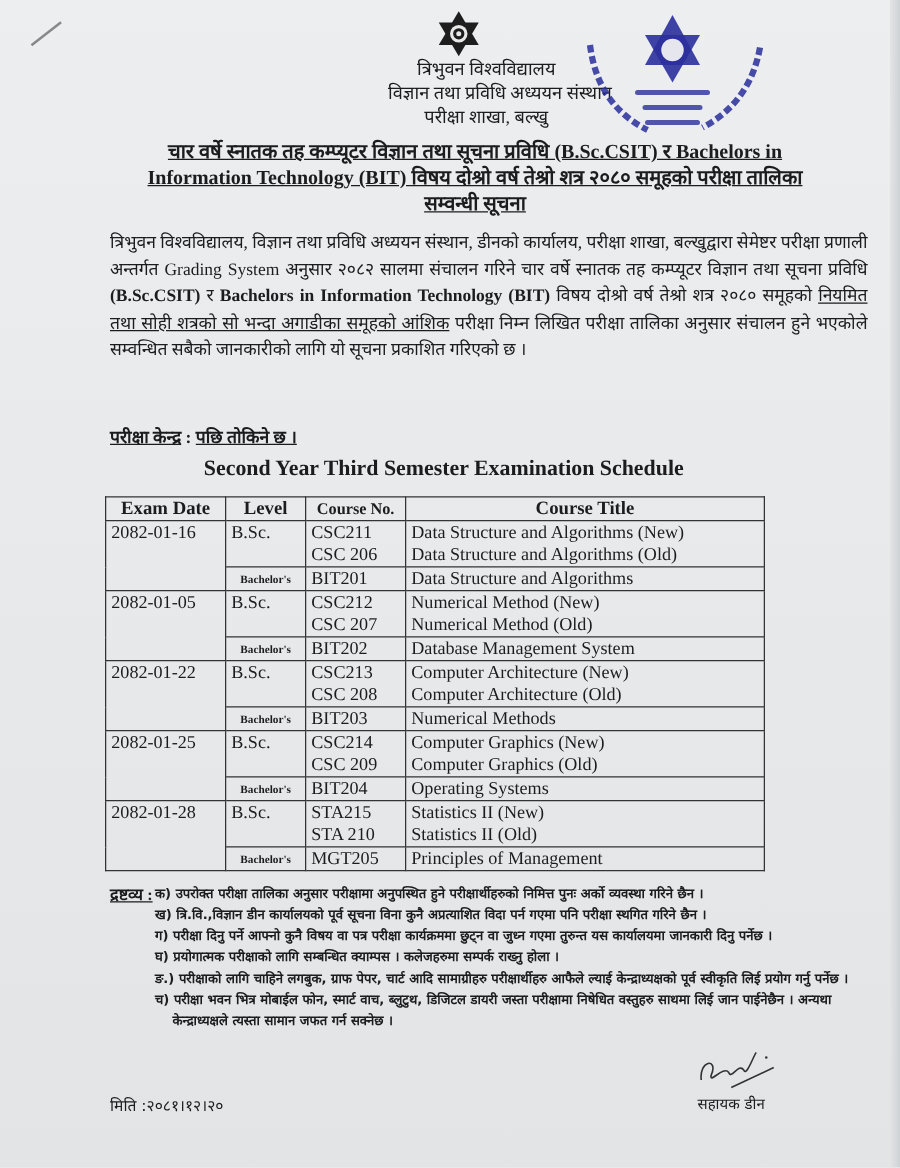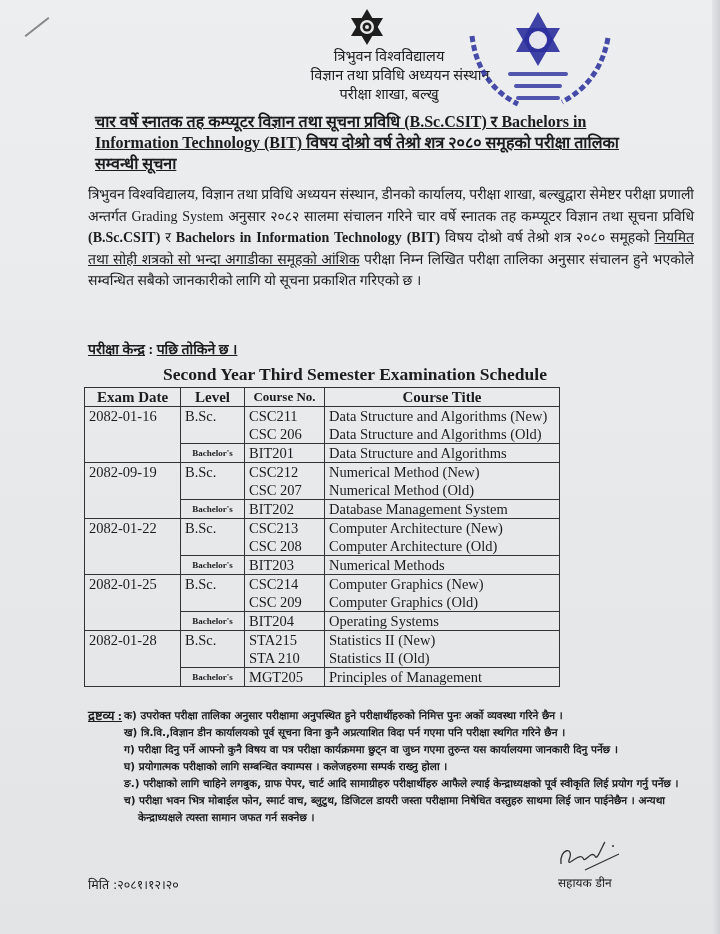--- a/index.html
+++ b/index.html
@@ -14,37 +14,37 @@
     position: absolute; left: 0; top: 0; width: 720px; height: 934px;
     background: linear-gradient(180deg, #eceef0 0%, #e6e8ea 60%, #e2e4e6 100%);
   }
   .pen-mark { position: absolute; left: 22px; top: 26px; width: 30px; height: 2px; background: #888; transform: rotate(-38deg); }
   .emblem { position: absolute; left: 349px; top: 8px; width: 36px; height: 38px; }
   .header { position: absolute; left: 0; width: 720px; text-align: center; font-size: 14.5px; line-height: 19px; padding-left: 29px; }
   .h1 { top: 47px; } .h2 { top: 66px; margin-left: 11px; } .h3 { top: 85px; }
   .stamp { position: absolute; left: 458px; top: 4px; width: 160px; height: 112px; }
   .title-block {
     position: absolute; left: 95px; top: 111px; width: 570px;
-    font-weight: bold; font-size: 16px; line-height: 21px;
+    text-align: center; font-weight: bold; font-size: 16px; line-height: 21px;
   }
   .title-block span { text-decoration: underline; }
   .intro {
     position: absolute; left: 88px; top: 184px; width: 606px;
     font-size: 14px; line-height: 21.5px; text-align: justify;
   }
   .intro b { font-weight: bold; }
   .u { text-decoration: underline; }
   .line-time { position: absolute; left: 88px; top: 314px; font-size: 14px; font-weight: bold; }
   .line-center { position: absolute; left: 88px; top: 339px; font-size: 14px; font-weight: bold; }
   .sched-title {
     position: absolute; left: 82px; top: 364px; width: 546px; text-align: center;
     font-weight: bold; font-size: 17.5px;
   }
   table.sched {
-    position: absolute; left: 84px; top: 387px; width: 476px;
+    position: absolute; left: 84px; top: 397px; width: 528px;
     border-collapse: collapse; font-size: 14.5px; padding-left: 22px;
   }
   table.sched th, table.sched td { border: 1px solid #333; padding: 0 4px; vertical-align: top; line-height: 18px; }
   table.sched th { font-weight: bold; text-align: center; font-size: 15px; }
   table.sched th.cn { font-size: 13px; }
   td.lvl-small { font-size: 9px; font-weight: bold; text-align: center; vertical-align: middle; }
   .notes { position: absolute; left: 88px; top: 707px; width: 610px; font-family: "DejaVu Sans", sans-serif; font-size: 10.5px; line-height: 17px; }
   .notes-label { position: absolute; left: 0; top: 0; font-weight: bold; font-size: 13px; font-family: "Liberation Serif", serif; }
   .notes-list { margin-left: 36px; font-weight: bold; }
   .note-item { padding-left: 14px; text-indent: -14px; }
@@ -128,21 +128,21 @@
             <div>Data Structure and Algorithms (New)</div>
             <div>Data Structure and Algorithms (Old)</div>
           </td>
         </tr>
         <tr>
           <td class="lvl-small">Bachelor's</td>
           <td>BIT201</td>
           <td>Data Structure and Algorithms</td>
         </tr>
         <tr>
-          <td rowspan="2">2082-09-19</td>
+          <td rowspan="2">2082-01-05</td>
           <td>B.Sc.</td>
           <td>
             <div>CSC212</div>
             <div>CSC 207</div>
           </td>
           <td>
             <div>Numerical Method (New)</div>
             <div>Numerical Method (Old)</div>
           </td>
         </tr>

